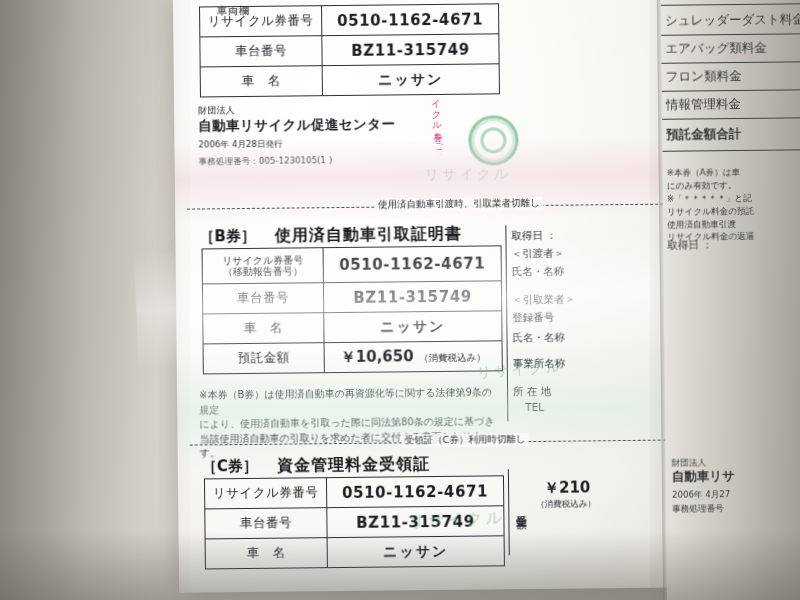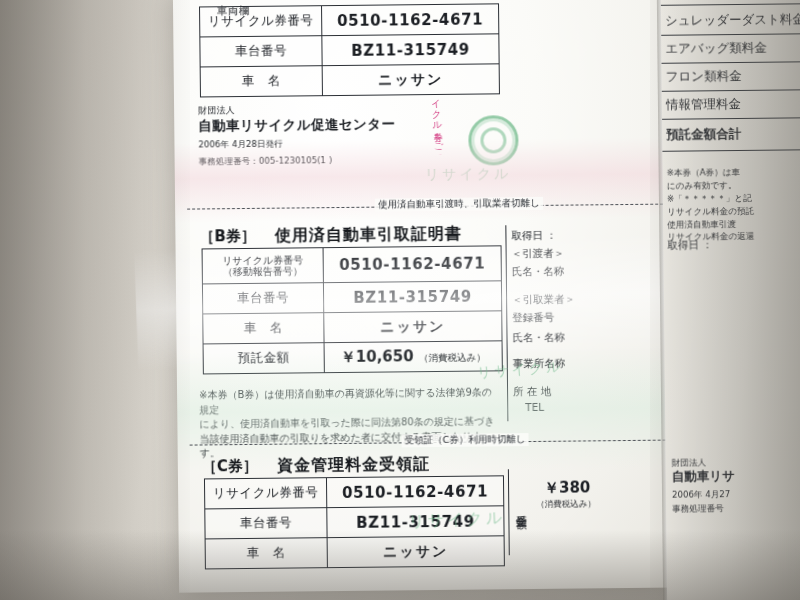--- a/index.html
+++ b/index.html
@@ -426,21 +426,21 @@
             </td>
         <td>
               <div class="val-jp">ニッサン</div>
             </td>
       </tr>
     </tbody>
       </table>
 
     <div class="vline" style="left:330px; top:480px; height:86px;"></div>
     <div class="vert-label" style="left:334px; top:486px; height:66px; font-size:11px;">受領金額</div>
-    <div class="right-text" style="left:366px; top:490px; font-size:15px; font-weight:bold;">￥380</div>
+    <div class="right-text" style="left:366px; top:490px; font-size:15px; font-weight:bold;">￥210</div>
     <div class="right-text" style="left:358px; top:510px; font-size:8.5px;">（消費税込み）</div>
 
     <div class="green-wm" style="left:230px; top:520px; font-size:16px; transform:rotate(-2deg);">リサイクル</div>
 
     <div class="sheet-glare"></div>
   </div>
 
   <div class="fold-line"></div>
   <div class="right-col blur-soft">
     <div class="hline" style="left:0px; top:14px; width:150px;"></div>

